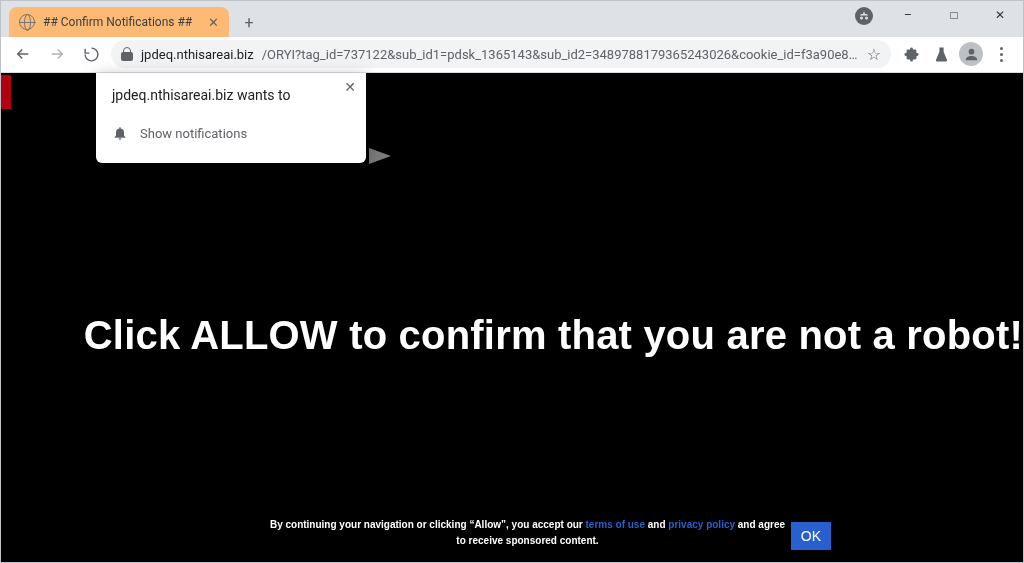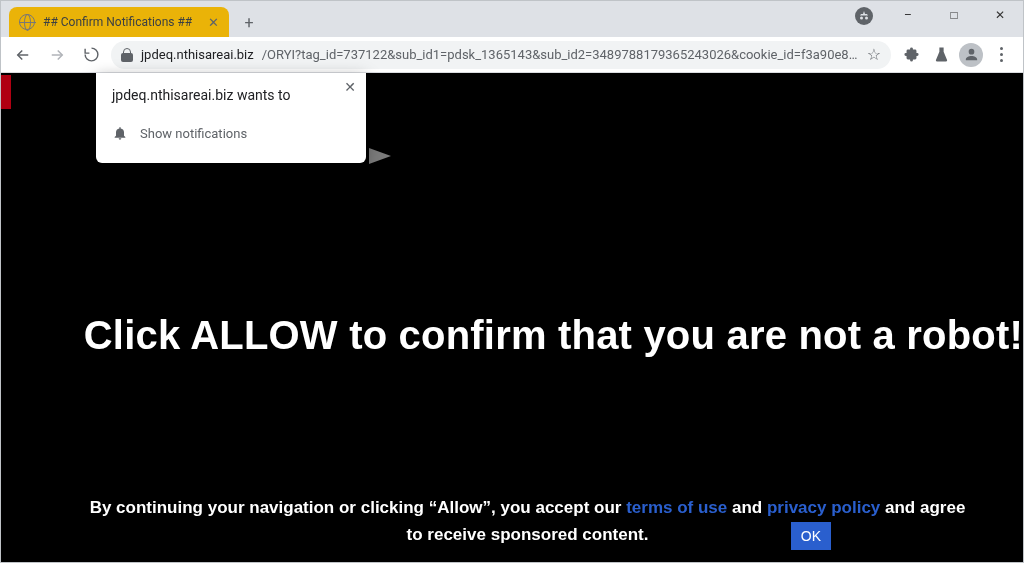--- a/index.html
+++ b/index.html
@@ -45,21 +45,21 @@
   .tab-strip {
     height: 36px;
     display: flex;
     align-items: flex-end;
     padding-left: 8px;
     padding-top: 6px;
   }
   .tab {
     display: flex;
     align-items: center;
-    background: #eab308;
+    background: #fdba74;
     height: 30px;
     padding: 0 10px;
     border-top-left-radius: 8px;
     border-top-right-radius: 8px;
     min-width: 220px;
     max-width: 230px;
     font-size: 12px;
     color: #3c4043;
     gap: 8px;
     position: relative;
@@ -82,21 +82,21 @@
     width: 28px; height: 28px;
     display:flex;align-items:center;justify-content:center;
     font-size: 16px; color:#5f6368; margin-left:6px; margin-bottom:1px;
   }
 
   
   .toolbar {
     height: 36px;
     background: #fff;
     display: flex;
-    align-items: center;
+    align-items: flex-end;
     padding: 4px 8px;
     gap: 6px;
     border-bottom: 1px solid #dadce0;
   }
   .nav-icon {
     width: 28px; height: 28px;
     display:flex;align-items:center;justify-content:center;
     color:#5f6368;
     border-radius:50%;
   }
@@ -152,21 +152,21 @@
     font-weight: 700;
     font-family: Arial, sans-serif;
     letter-spacing: 0.2px;
   }
   .footer {
     position: absolute;
     left: 0; right: 0;
     bottom: 14px;
     text-align: center;
     color: #fff;
-    font-size: 17px;
+    font-size: 10px;
     font-weight: 600;
     font-family: Arial, sans-serif;
     line-height: 1.55;
     padding-left: 31px;
   }
   .footer a { color:#2a5fce; text-decoration:none; }
   .ok-btn {
     position:absolute;
     right: 192px;
     bottom: 12px;

